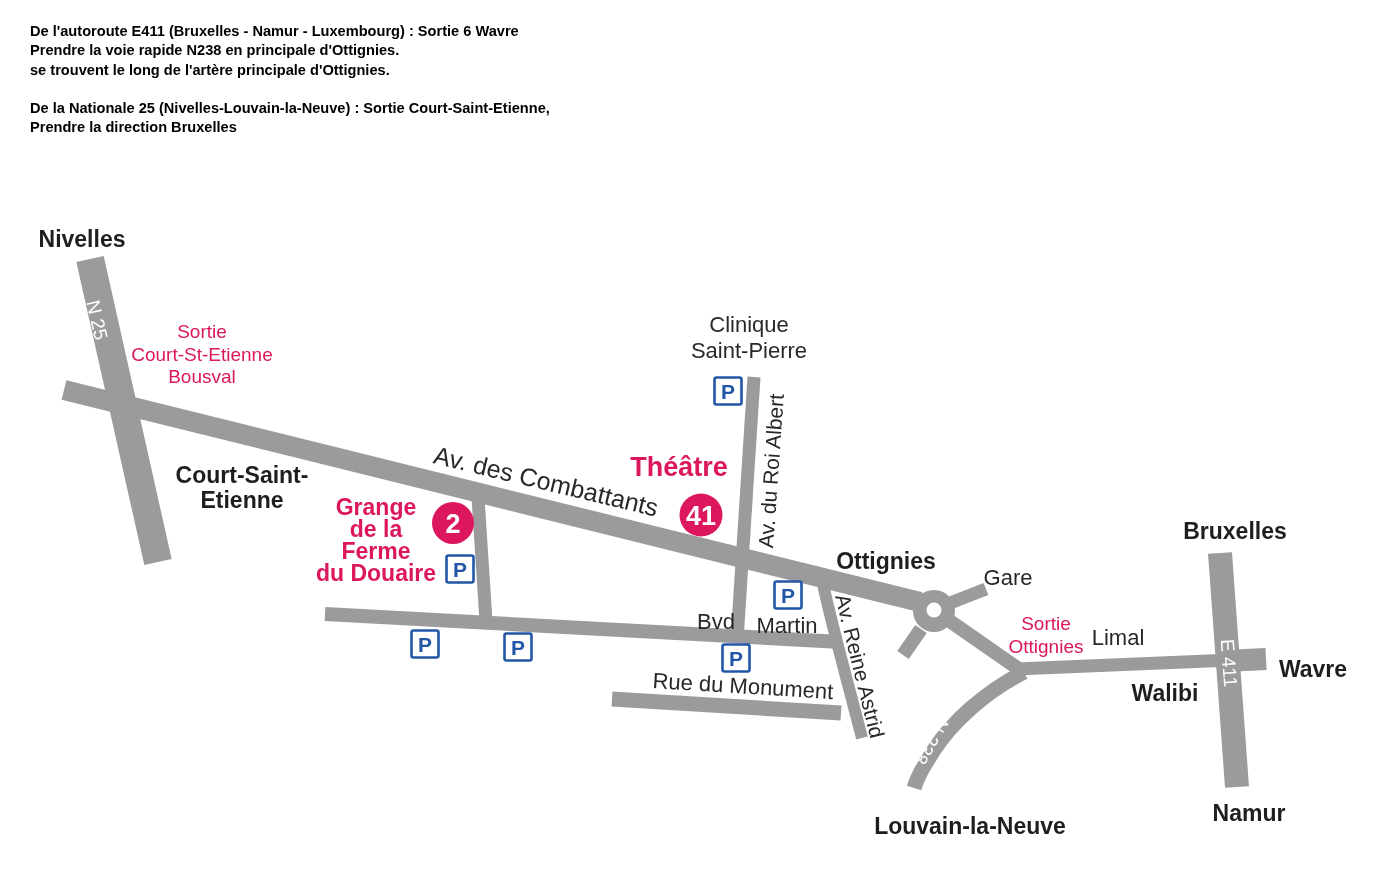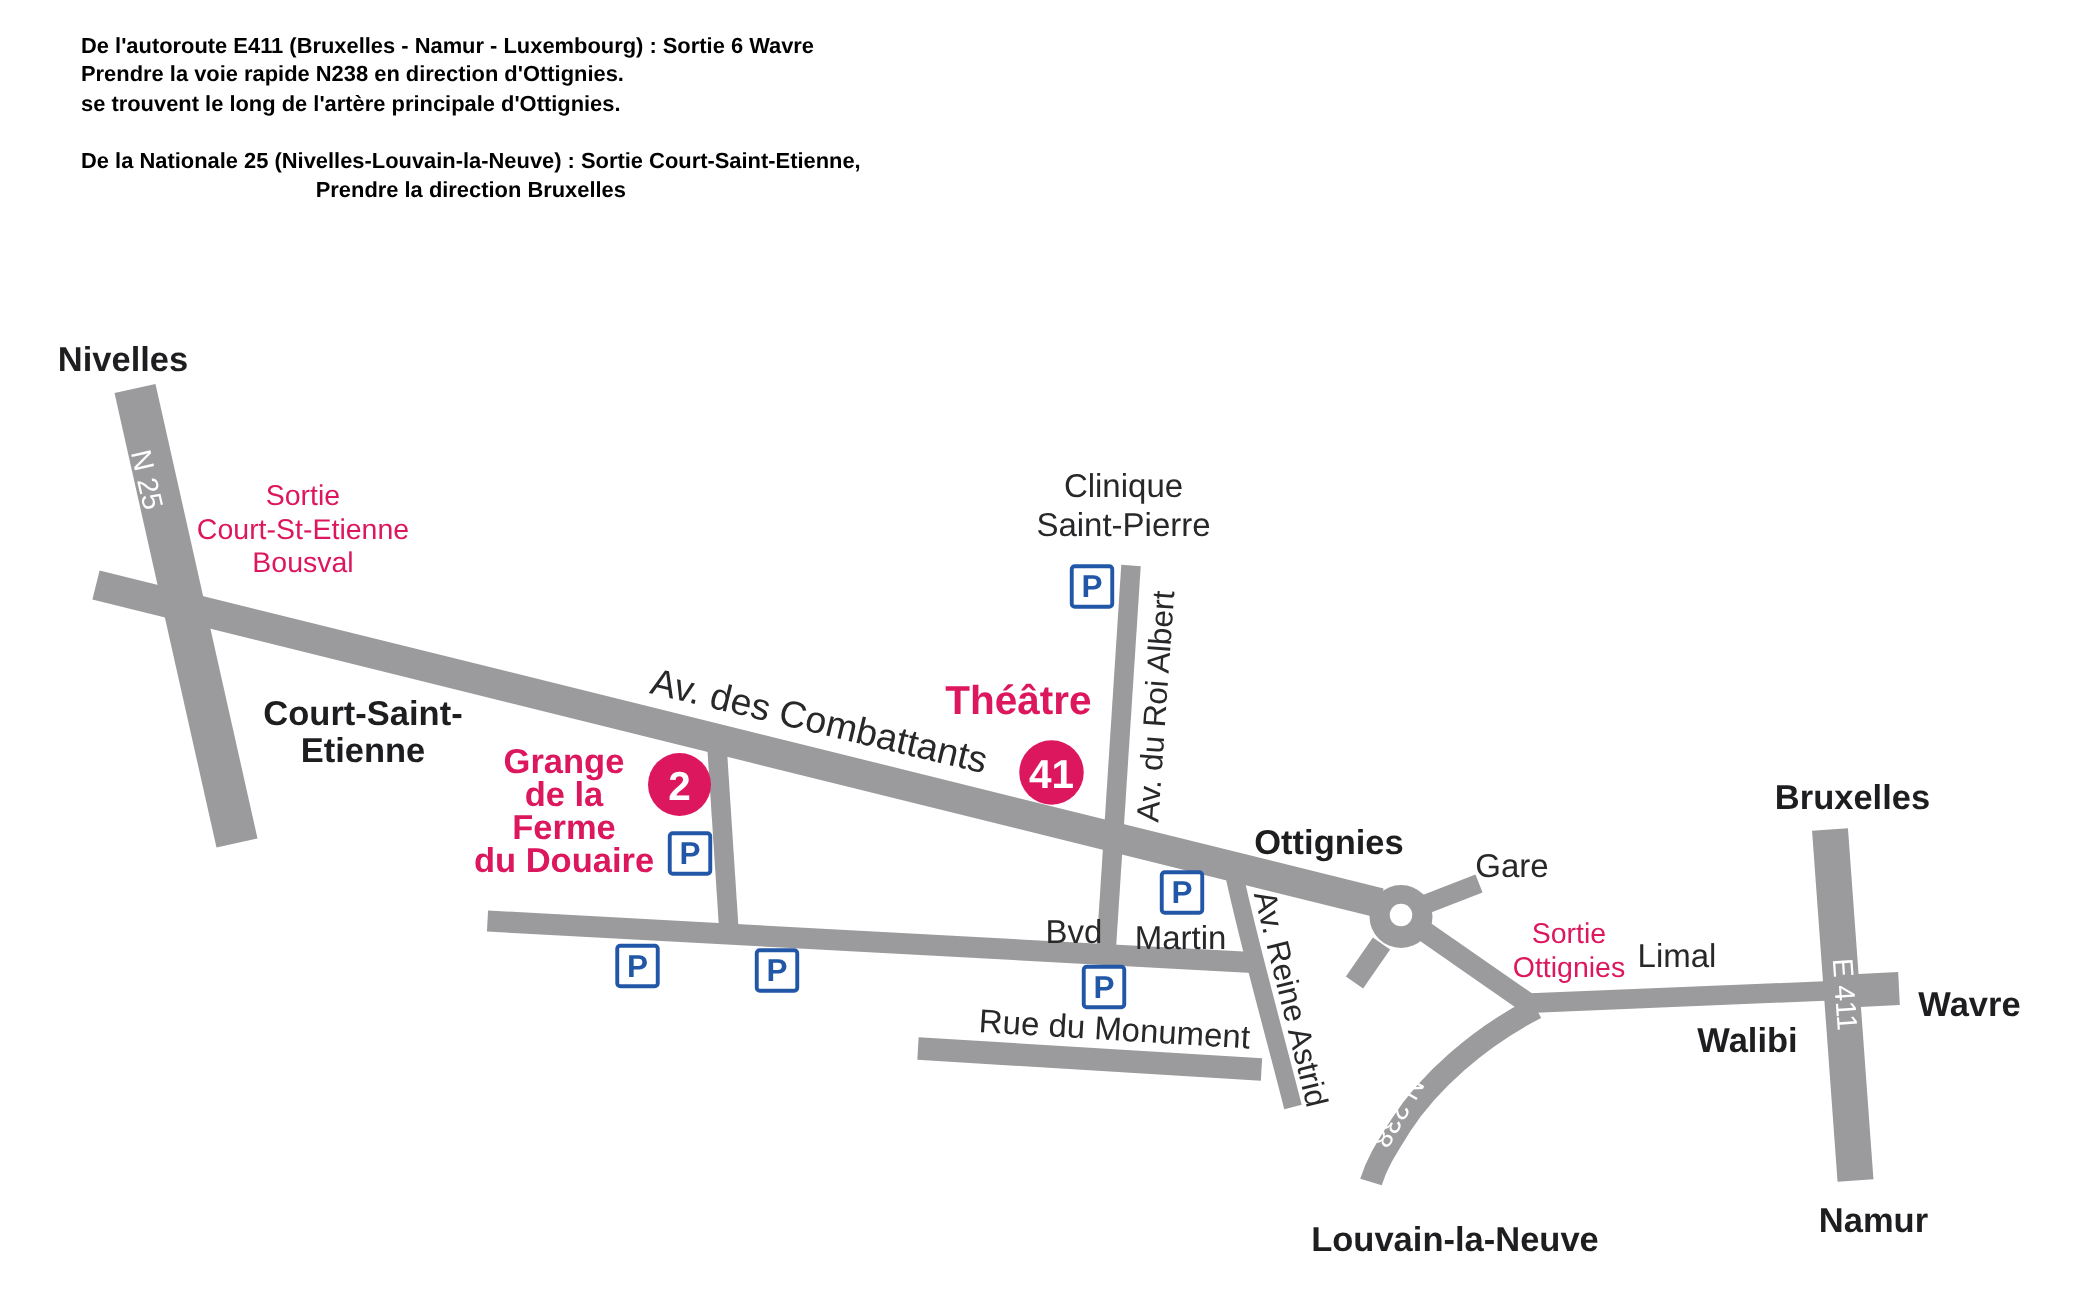--- a/index.html
+++ b/index.html
@@ -1,20 +1,20 @@
 <!DOCTYPE html>
 <html><head>
 <meta charset="utf-8">
 <style>
   html,body{margin:0;padding:0;background:#ffffff;}
   body{width:1387px;height:871px;position:relative;overflow:hidden;
        font-family:"Liberation Sans",sans-serif;}
   .instructions{position:absolute;left:30px;top:22px;color:#000;
-       font-weight:bold;font-size:14.6px;line-height:19.3px;white-space:nowrap;margin-left:24px;}
-  .instructions .para2{margin-top:19.3px;text-align:center;}
+       font-weight:bold;font-size:14.6px;line-height:19.3px;white-space:nowrap;}
+  .instructions .para2{margin-top:19.3px;}
   svg{position:absolute;left:0;top:0;}
   svg text{font-family:"Liberation Sans",sans-serif;text-anchor:middle;dominant-baseline:central;}
   .t-city{font-weight:700;font-size:23px;fill:#1e1e20;}
   .t-place{font-size:22px;fill:#28282a;}
   .t-street{font-size:21px;fill:#28282a;}
   .t-avcomb{font-size:25px;fill:#28282a;}
   .t-white{font-size:19px;fill:#ffffff;}
   .t-pink{font-size:19px;fill:#dc175e;}
   .t-pinkbold{font-weight:700;font-size:23px;fill:#dc175e;}
   .t-theatre{font-weight:700;font-size:27px;fill:#dc175e;}
@@ -23,21 +23,21 @@
   .p-box{fill:#ffffff;stroke:#2157a6;stroke-width:2.6px;}
   .road{stroke:#9b9b9d;fill:none;}
   .badge-circle{fill:#dc175e;}
 </style>
 </head>
 <body>
 
 <div class="instructions">
   <div class="para1">
     <div>De l'autoroute E411 (Bruxelles - Namur - Luxembourg) : Sortie 6 Wavre</div>
-    <div>Prendre la voie rapide N238 en direction d'Ottignies.</div>
+    <div>Prendre la voie rapide N238 en principale d'Ottignies.</div>
     <div>se trouvent le long de l'artère principale d'Ottignies.</div>
   </div>
   <div class="para2">
     <div>De la Nationale 25 (Nivelles-Louvain-la-Neuve) : Sortie Court-Saint-Etienne,</div>
     <div>Prendre la direction Bruxelles</div>
   </div>
 </div>
 
 <svg width="1387" height="871" viewBox="0 0 1387 871">
 

